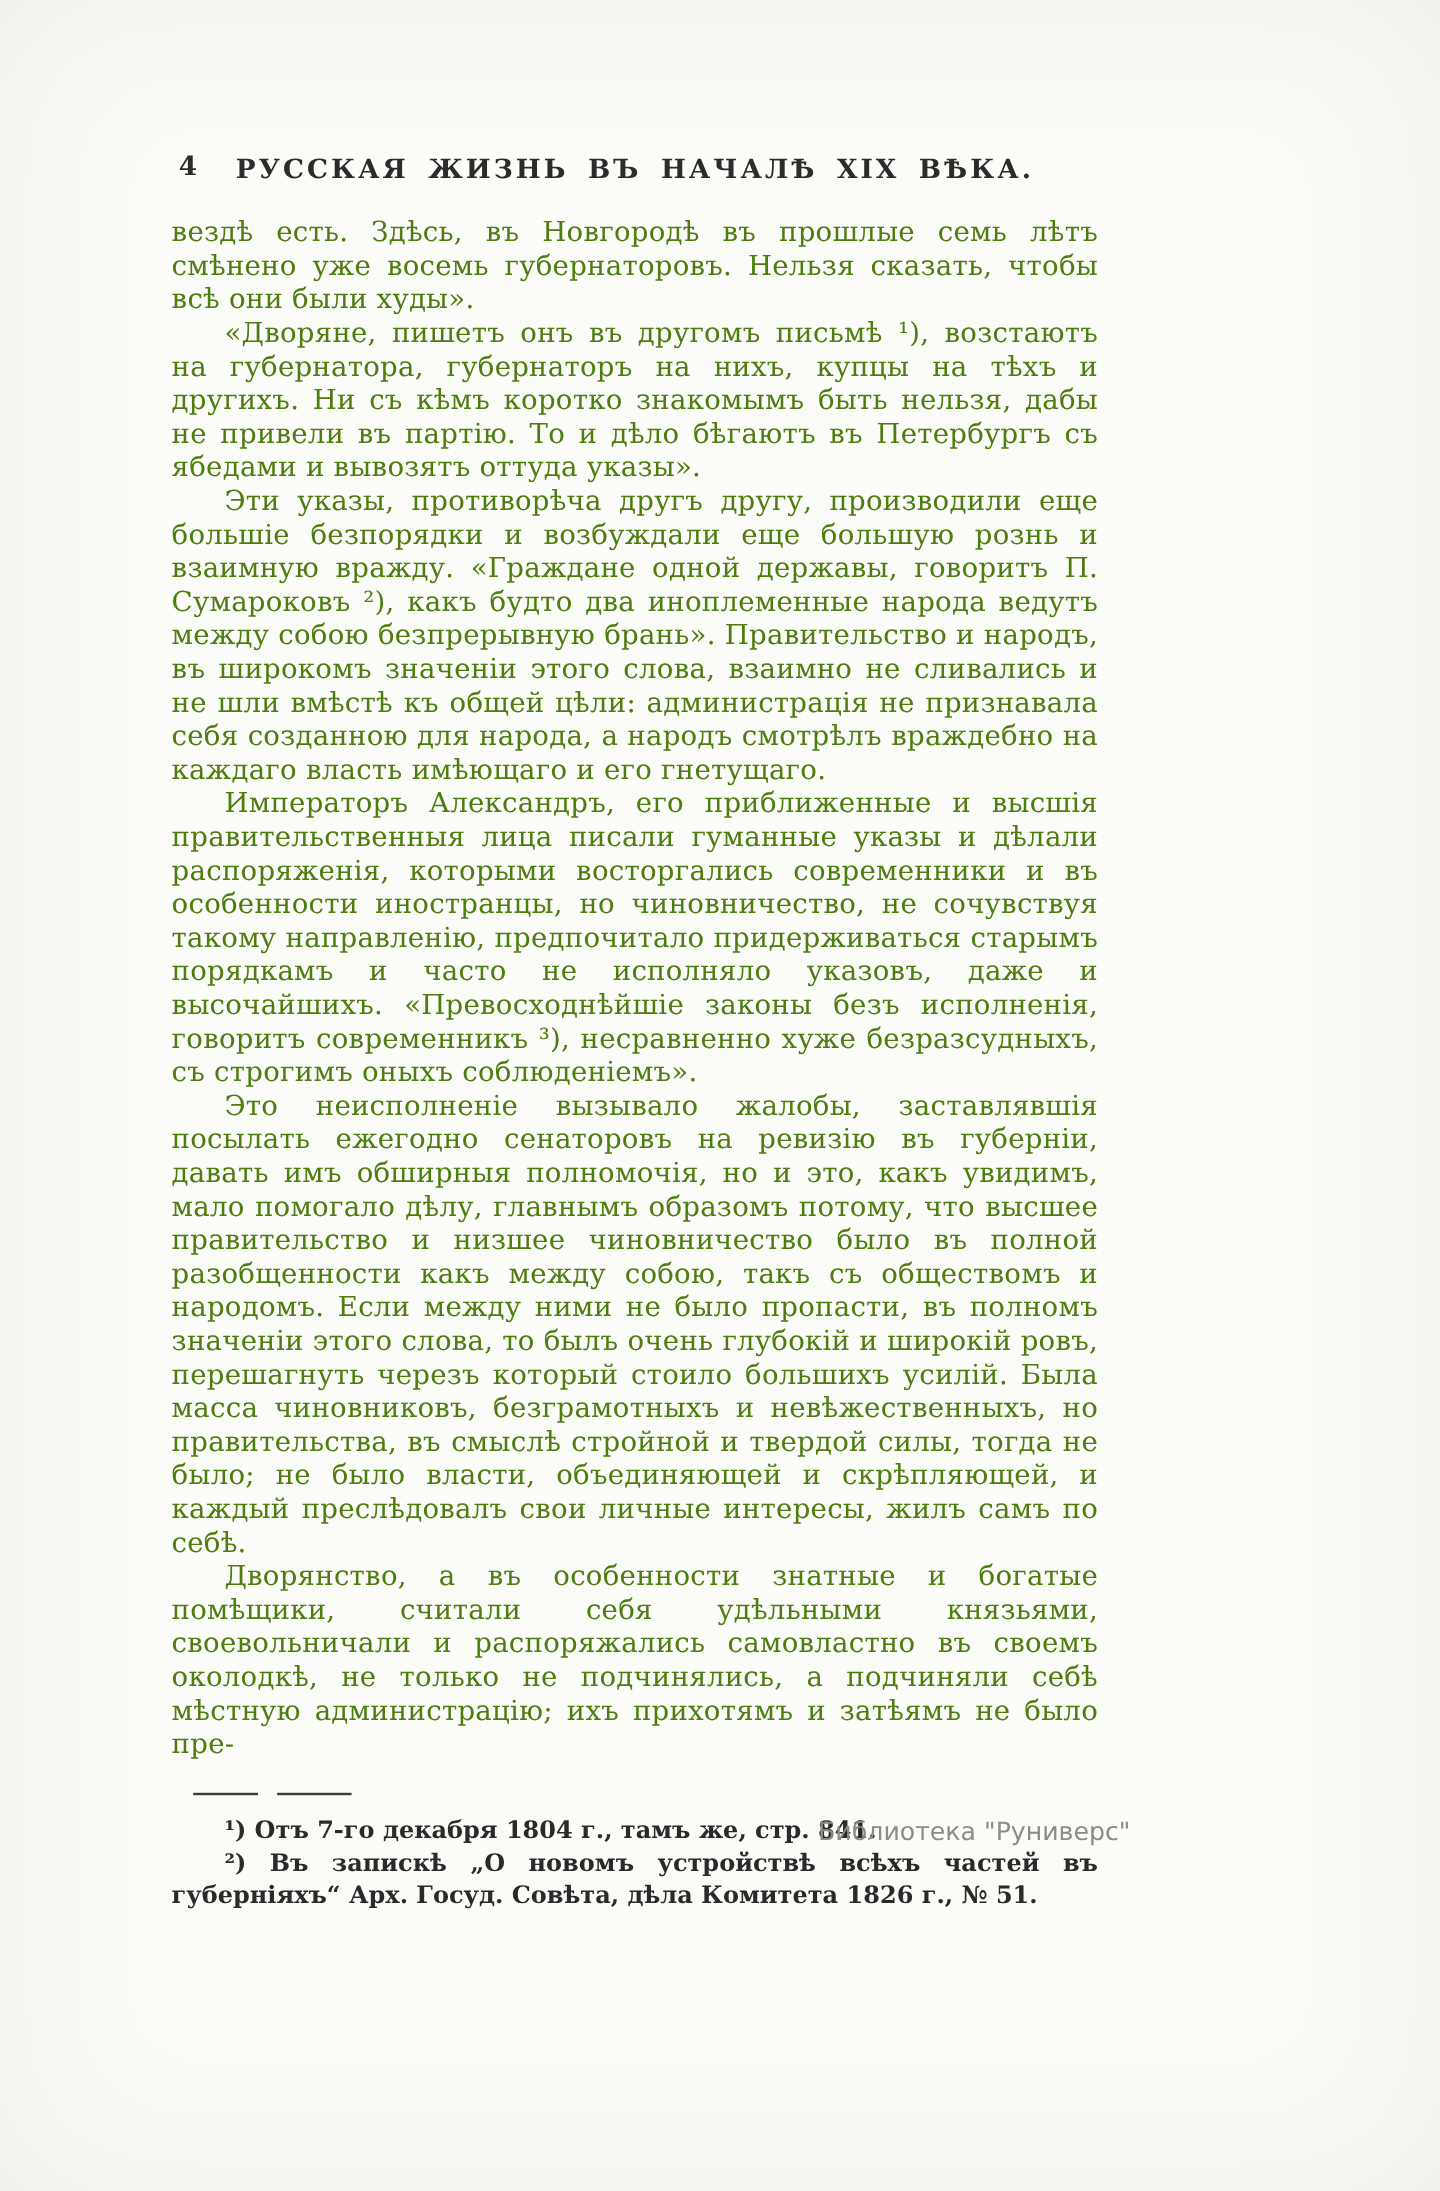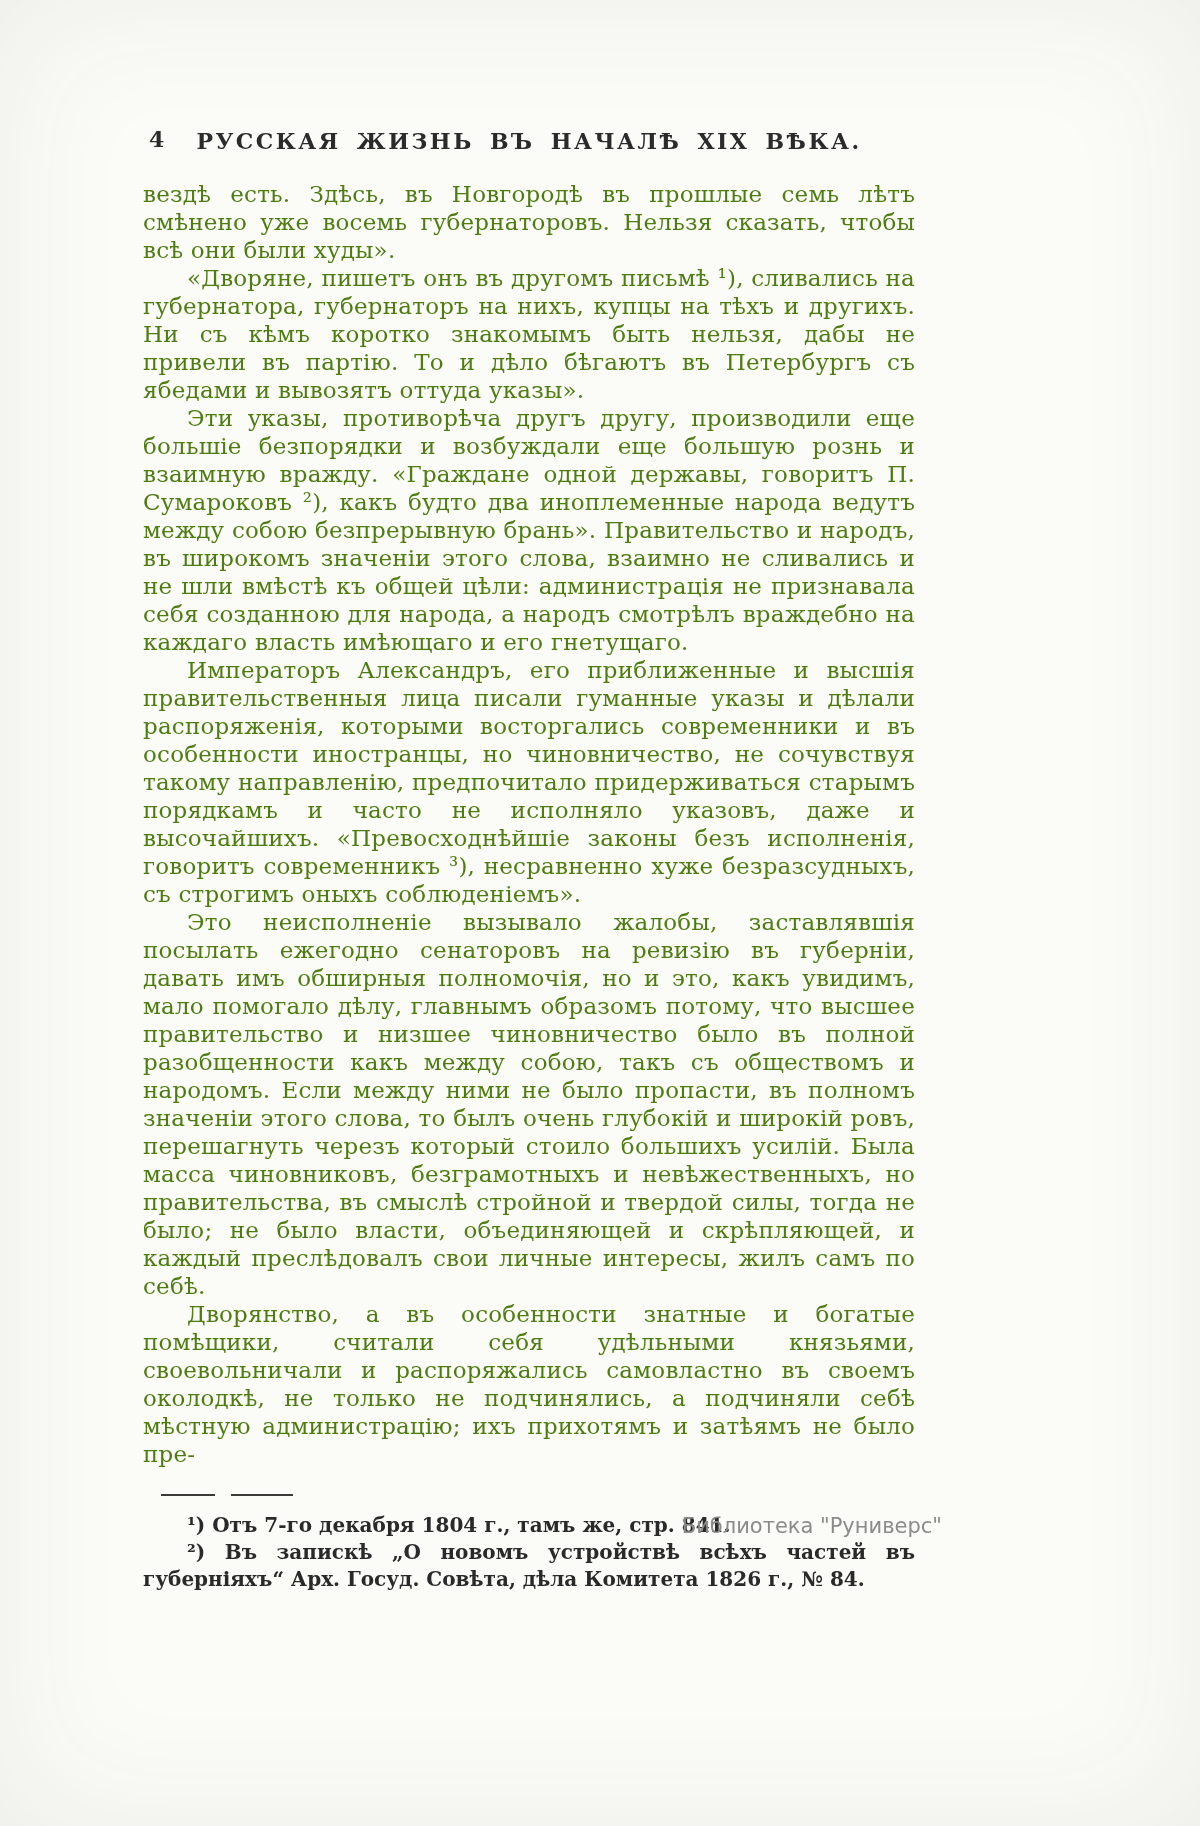--- a/index.html
+++ b/index.html
@@ -95,32 +95,32 @@
 
 <div class="page">
 
   <header class="running-head">
     <span class="page-num">4</span>
     <span class="running-title">РУССКАЯ ЖИЗНЬ ВЪ НАЧАЛѢ XIX ВѢКА.</span>
   </header>
 
   <main class="body-text">
     <p class="continuation">вездѣ есть. Здѣсь, въ Новгородѣ въ прошлые семь лѣтъ смѣнено уже восемь губернаторовъ. Нельзя сказать, чтобы всѣ они были худы».</p>
-    <p>«Дворяне, пишетъ онъ въ другомъ письмѣ ¹), сливались на губернатора, губернаторъ на нихъ, купцы на тѣхъ и другихъ. Ни съ кѣмъ коротко знакомымъ быть нельзя, дабы не привели въ партію. То и дѣло бѣгаютъ въ Петербургъ съ ябедами и вывозятъ оттуда указы».</p>
+    <p>«Дворяне, пишетъ онъ въ другомъ письмѣ ¹), возстаютъ на губернатора, губернаторъ на нихъ, купцы на тѣхъ и другихъ. Ни съ кѣмъ коротко знакомымъ быть нельзя, дабы не привели въ партію. То и дѣло бѣгаютъ въ Петербургъ съ ябедами и вывозятъ оттуда указы».</p>
     <p>Эти указы, противорѣча другъ другу, производили еще большіе безпорядки и возбуждали еще большую рознь и взаимную вражду. «Граждане одной державы, говоритъ П. Сумароковъ ²), какъ будто два иноплеменные народа ведутъ между собою безпрерывную брань». Правительство и народъ, въ широкомъ значеніи этого слова, взаимно не сливались и не шли вмѣстѣ къ общей цѣли: администрація не признавала себя созданною для народа, а народъ смотрѣлъ враждебно на каждаго власть имѣющаго и его гнетущаго.</p>
     <p>Императоръ Александръ, его приближенные и высшія правительственныя лица писали гуманные указы и дѣлали распоряженія, которыми восторгались современники и въ особенности иностранцы, но чиновничество, не сочувствуя такому направленію, предпочитало придерживаться старымъ порядкамъ и часто не исполняло указовъ, даже и высочайшихъ. «Превосходнѣйшіе законы безъ исполненія, говоритъ современникъ ³), несравненно хуже безразсудныхъ, съ строгимъ оныхъ соблюденіемъ».</p>
     <p>Это неисполненіе вызывало жалобы, заставлявшія посылать ежегодно сенаторовъ на ревизію въ губерніи, давать имъ обширныя полномочія, но и это, какъ увидимъ, мало помогало дѣлу, главнымъ образомъ потому, что высшее правительство и низшее чиновничество было въ полной разобщенности какъ между собою, такъ съ обществомъ и народомъ. Если между ними не было пропасти, въ полномъ значеніи этого слова, то былъ очень глубокій и широкій ровъ, перешагнуть черезъ который стоило большихъ усилій. Была масса чиновниковъ, безграмотныхъ и невѣжественныхъ, но правительства, въ смыслѣ стройной и твердой силы, тогда не было; не было власти, объединяющей и скрѣпляющей, и каждый преслѣдовалъ свои личные интересы, жилъ самъ по себѣ.</p>
     <p>Дворянство, а въ особенности знатные и богатые помѣщики, считали себя удѣльными князьями, своевольничали и распоряжались самовластно въ своемъ околодкѣ, не только не подчинялись, а подчиняли себѣ мѣстную администрацію; ихъ прихотямъ и затѣямъ не было пре-</p>
   </main>
 
   <div class="footnote-rule">
     <span class="seg-a"></span>
     <span class="seg-b"></span>
   </div>
 
   <section class="footnotes">
     <p>¹) Отъ 7-го декабря 1804 г., тамъ же, стр. 841.</p>
-    <p>²) Въ запискѣ „О новомъ устройствѣ всѣхъ частей въ губерніяхъ“ Арх. Госуд. Совѣта, дѣла Комитета 1826 г., № 84.</p>
+    <p>²) Въ запискѣ „О новомъ устройствѣ всѣхъ частей въ губерніяхъ“ Арх. Госуд. Совѣта, дѣла Комитета 1826 г., № 51.</p>
   </section>
 
   <div class="watermark">Библиотека "Руниверс"</div>
 
 </div>
 
 </body></html>

